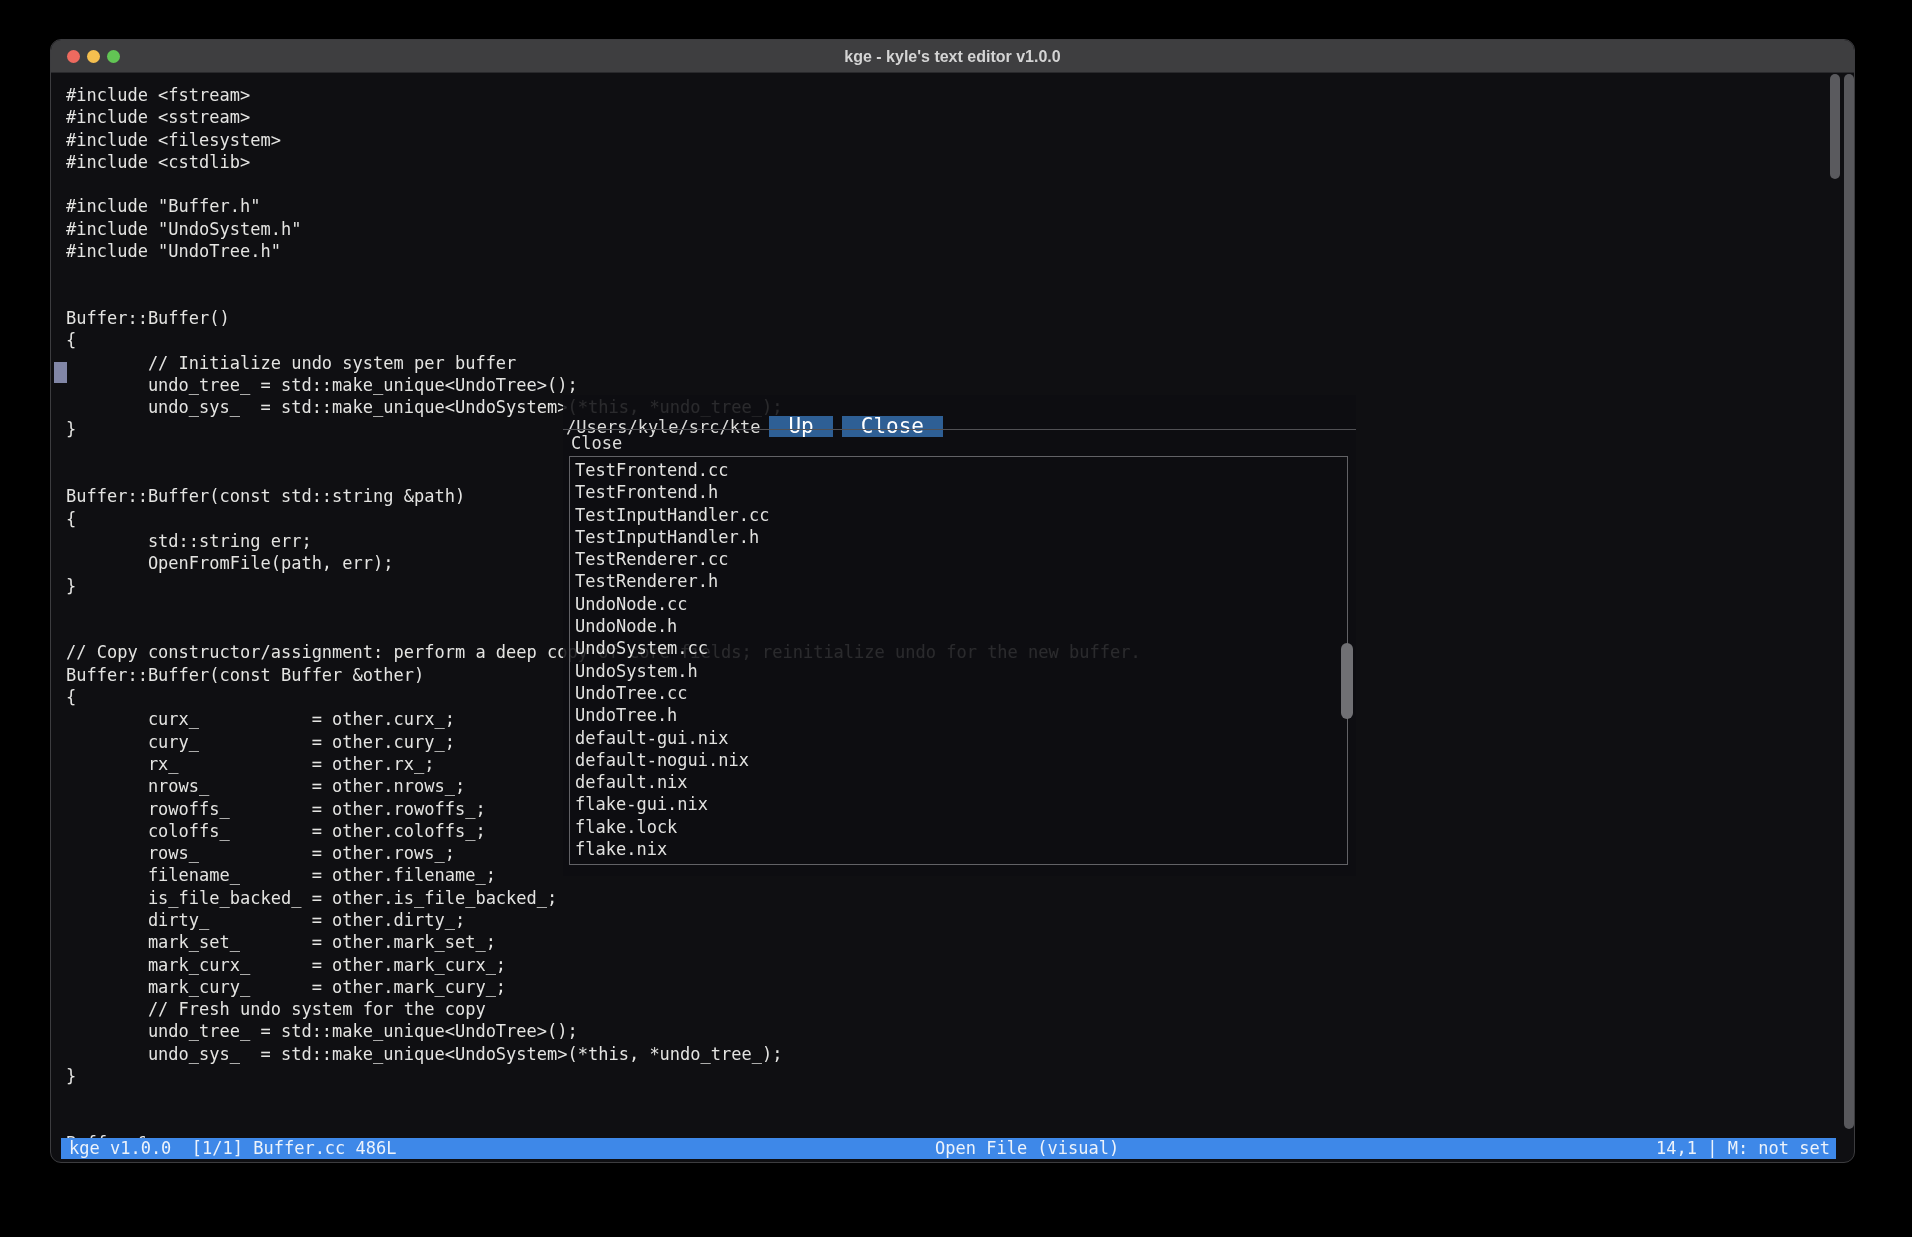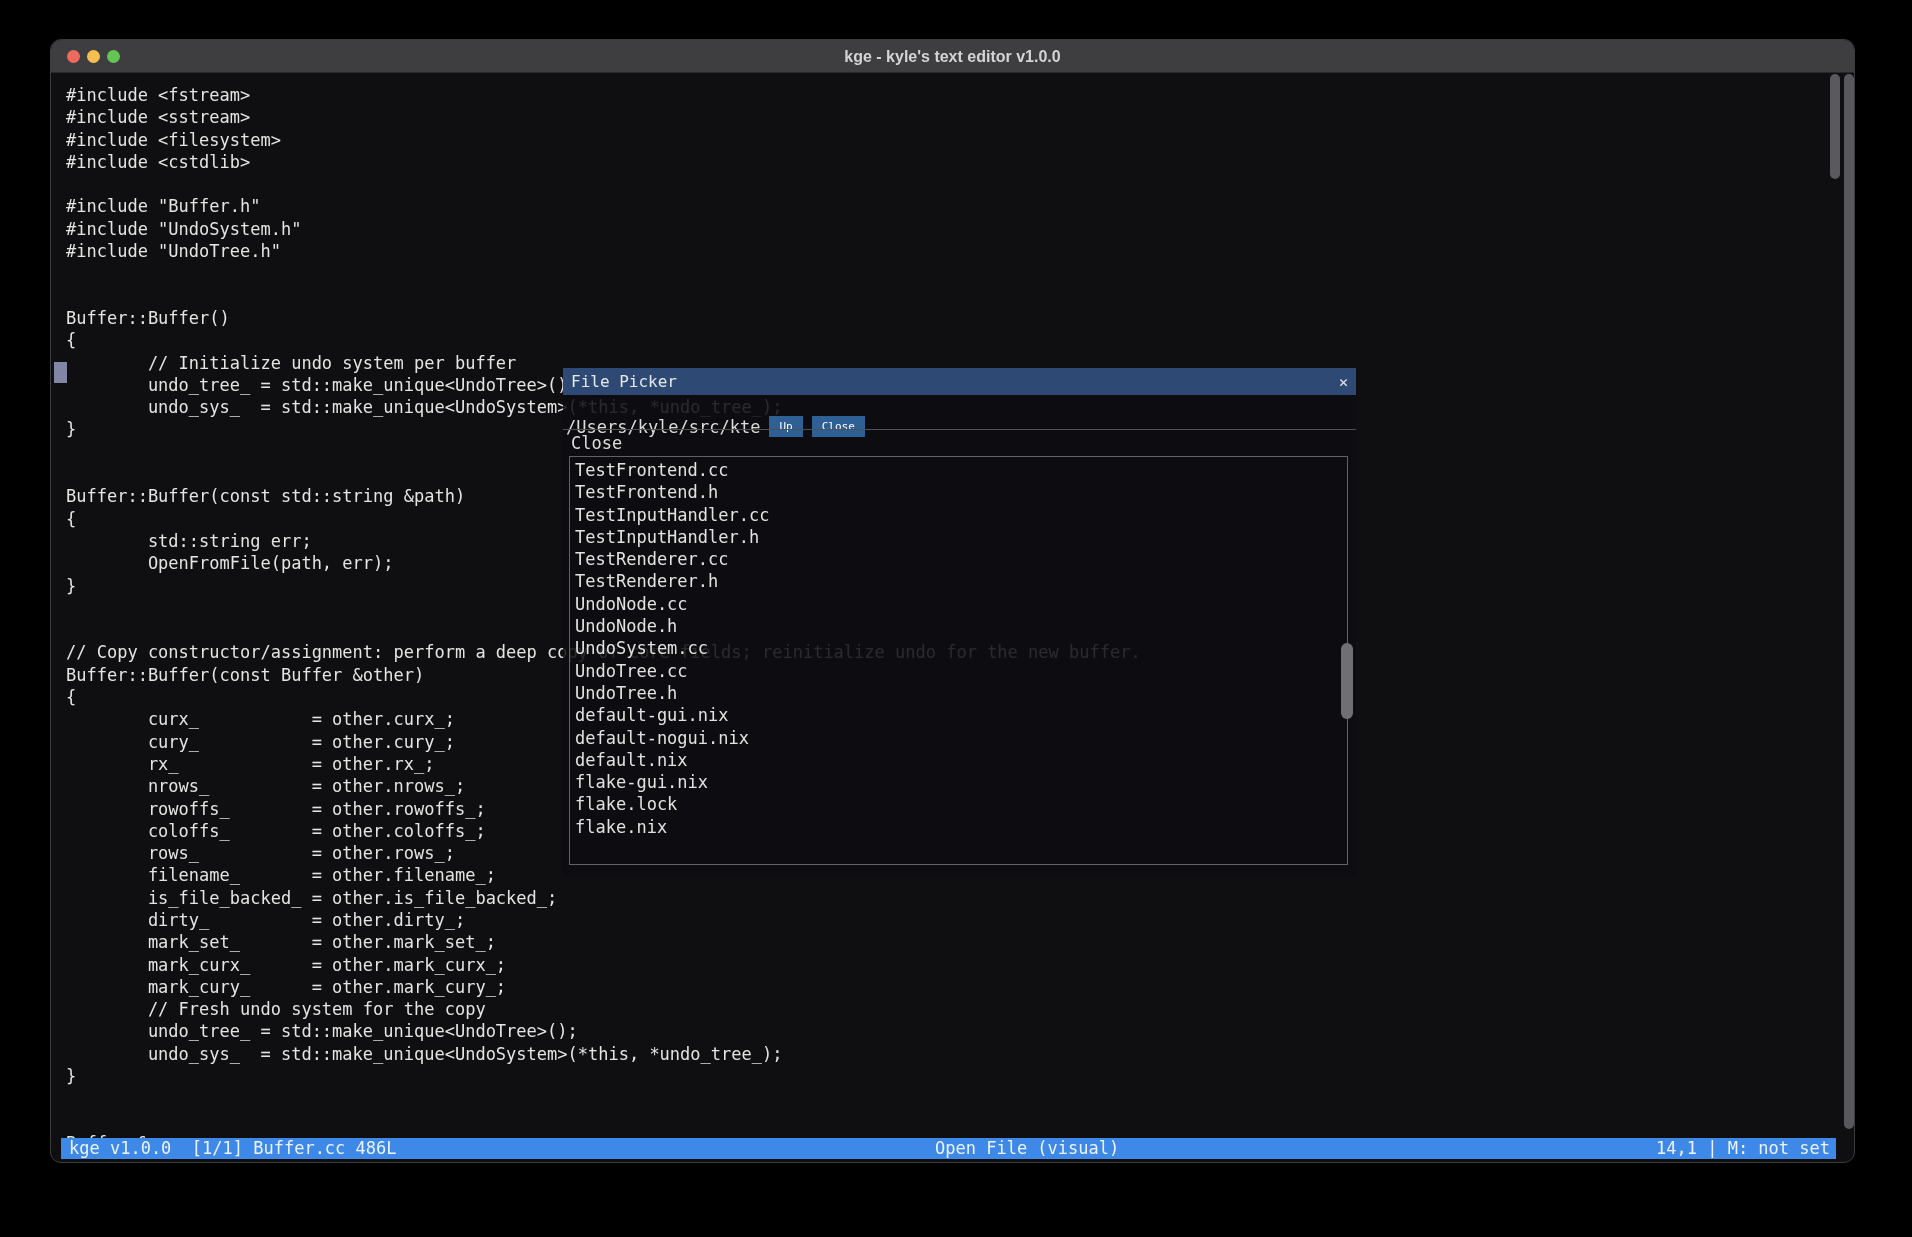--- a/index.html
+++ b/index.html
@@ -43,22 +43,22 @@
     display:flex; align-items:center; justify-content:space-between;
     padding:0 8px; font-size:16px;
   }
   .dlg-close { font-size:15px; color:#dfe5ee; cursor:default; }
   .dlg-body {
     position:absolute; left:0; top:27px; right:0; bottom:0;
     background:rgba(14,14,17,0.87);
   }
   .path-row { position:absolute; left:3px; top:19px; height:25px; display:flex;
     align-items:center; font-size:17px; color:#dcdcda; }
-  .btn { background:var(--btn-blue,#2e5f95); color:#fff; padding:0 10px; margin-left:9px;
-    font-size:11px; line-height:21px; }
+  .btn { background:var(--btn-blue,#2e5f95); color:#fff; padding:0 19px; margin-left:9px;
+    font-size:21px; line-height:21px; }
   .sep { position:absolute; top:34px; left:0; right:0; border-top:1px solid #515155; }
   .name-label { position:absolute; top:38px; left:8px; font-size:17px; color:#dfdfdd; }
   .file-list { position:absolute; top:61px; left:6px; width:779px; height:409px;
     border:1px solid #626266; padding-top:2px; overflow:hidden; }
   .file-row { line-height:22.3px; padding-left:5px; font-size:17px; color:#e2e2e0; white-space:pre; }
   .list-thumb { position:absolute; right:3px; top:248px; width:12px; height:76px;
     background:#707074; border-radius:6px; }
 
   .statusbar {
     position:absolute; left:10px; top:1098px; width:1775px; height:21px;
@@ -131,42 +131,39 @@
 }
 
 
 Buffer &amp;</pre>
     <div class="cursor" style="top: 321.9px; left: 3px;"></div>
 
     <div class="ed-thumb"></div>
     <div class="ed-track"></div>
 
     <div class="dialog">
-      <div class="dlg-title">
-        <span>File Picker</span>
-        <span class="dlg-close">✕</span>
-      </div>
       <div class="dlg-body">
         <div class="path-row">
           <span>/Users/kyle/src/kte</span>
           <span class="btn">Up</span>
           <span class="btn">Close</span>
         </div>
         <div class="sep"></div>
         <div class="name-label">Close</div>
         <div class="file-list">
             <div class="file-row">TestFrontend.cc</div>
             <div class="file-row">TestFrontend.h</div>
             <div class="file-row">TestInputHandler.cc</div>
             <div class="file-row">TestInputHandler.h</div>
             <div class="file-row">TestRenderer.cc</div>
             <div class="file-row">TestRenderer.h</div>
             <div class="file-row">UndoNode.cc</div>
             <div class="file-row">UndoNode.h</div>
             <div class="file-row">UndoSystem.cc</div>
+            <div class="file-row">UndoSystem.h</div>
             <div class="file-row">UndoTree.cc</div>
             <div class="file-row">UndoTree.h</div>
             <div class="file-row">default-gui.nix</div>
             <div class="file-row">default-nogui.nix</div>
             <div class="file-row">default.nix</div>
             <div class="file-row">flake-gui.nix</div>
             <div class="file-row">flake.lock</div>
             <div class="file-row">flake.nix</div>
           </div>
         <div class="list-thumb"></div>

